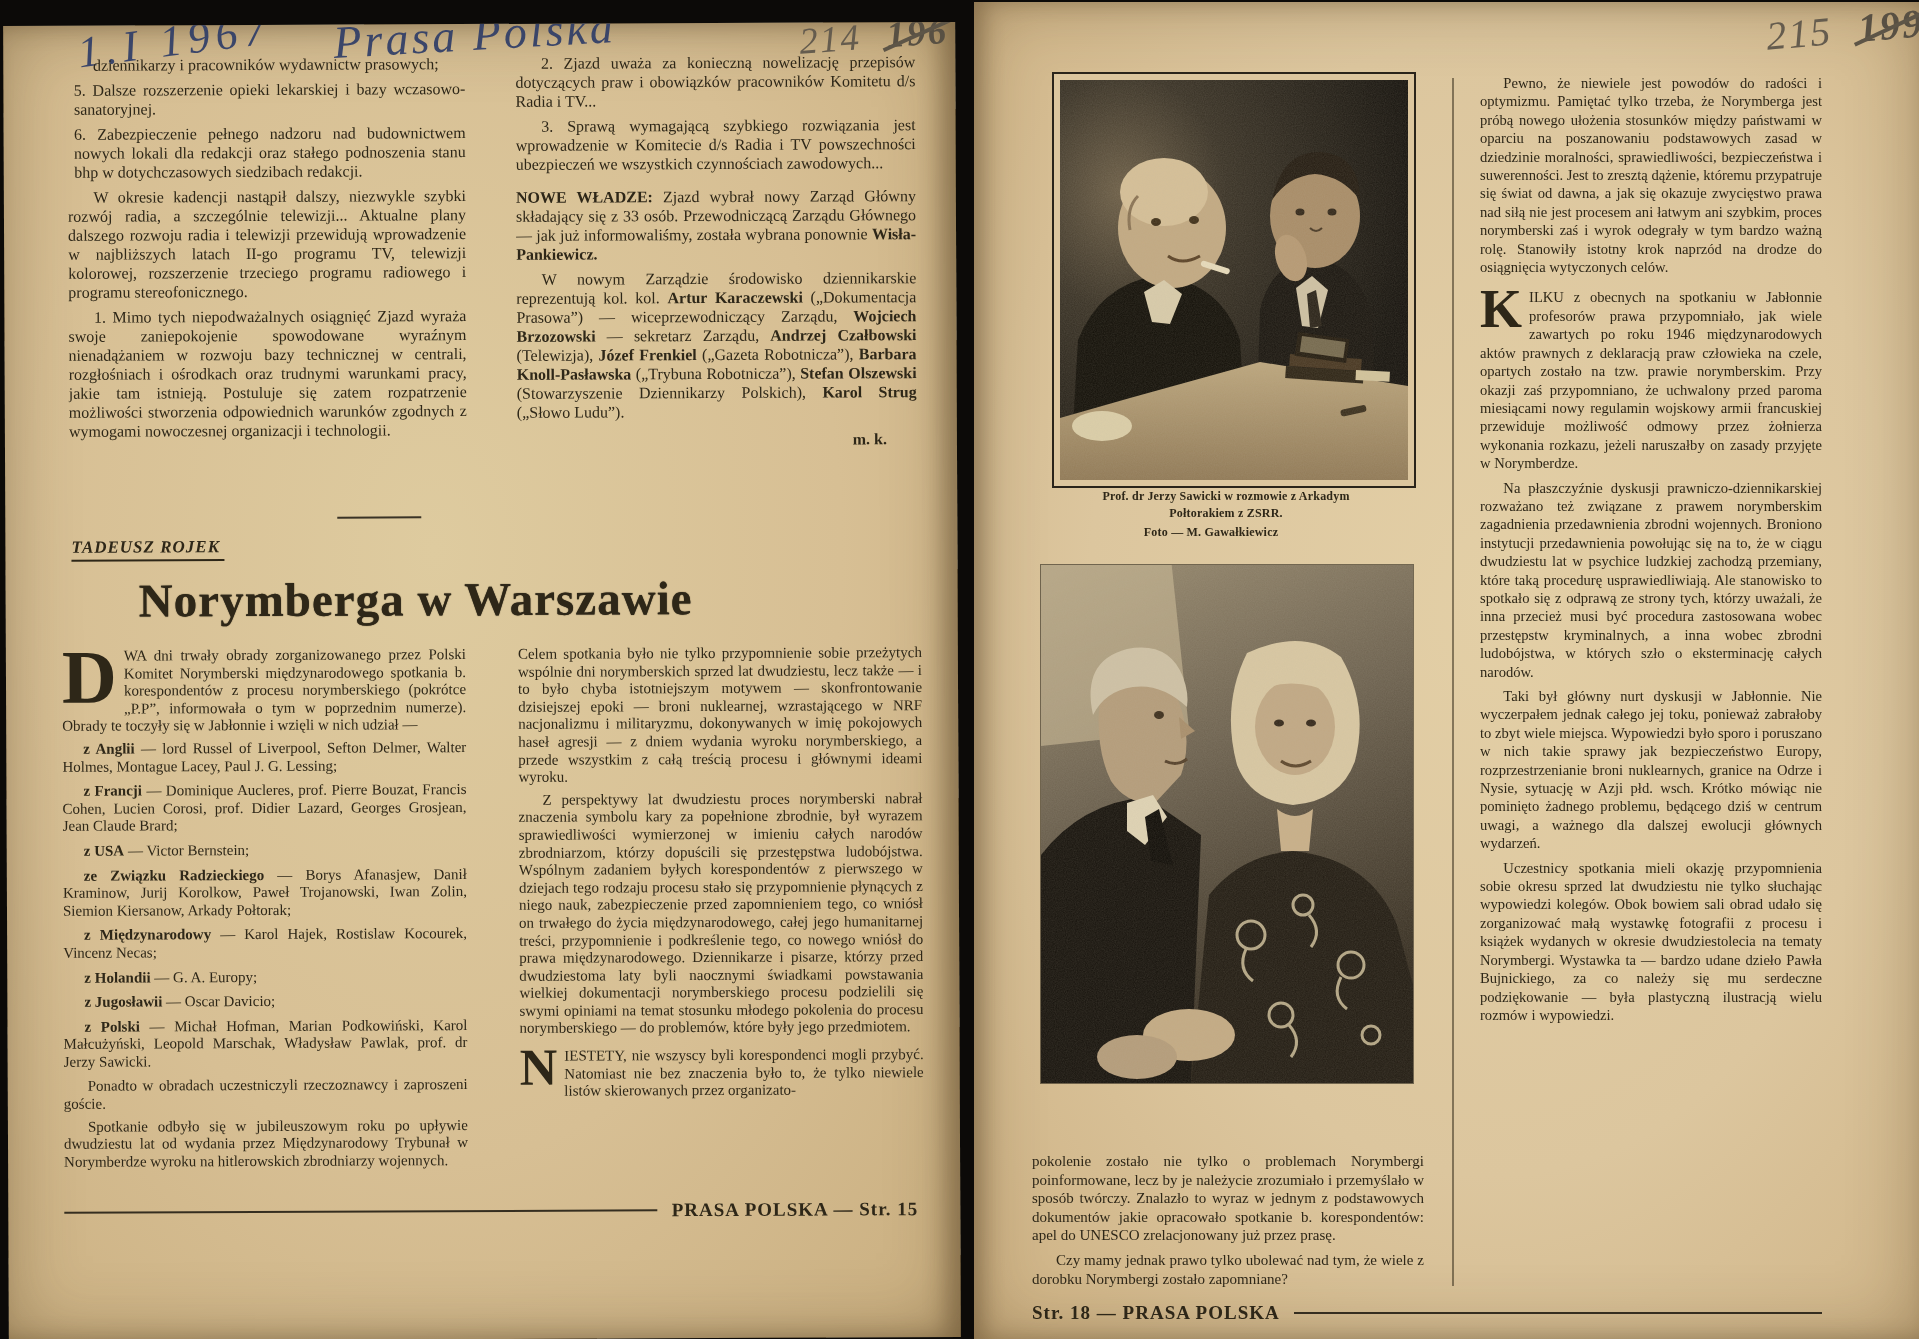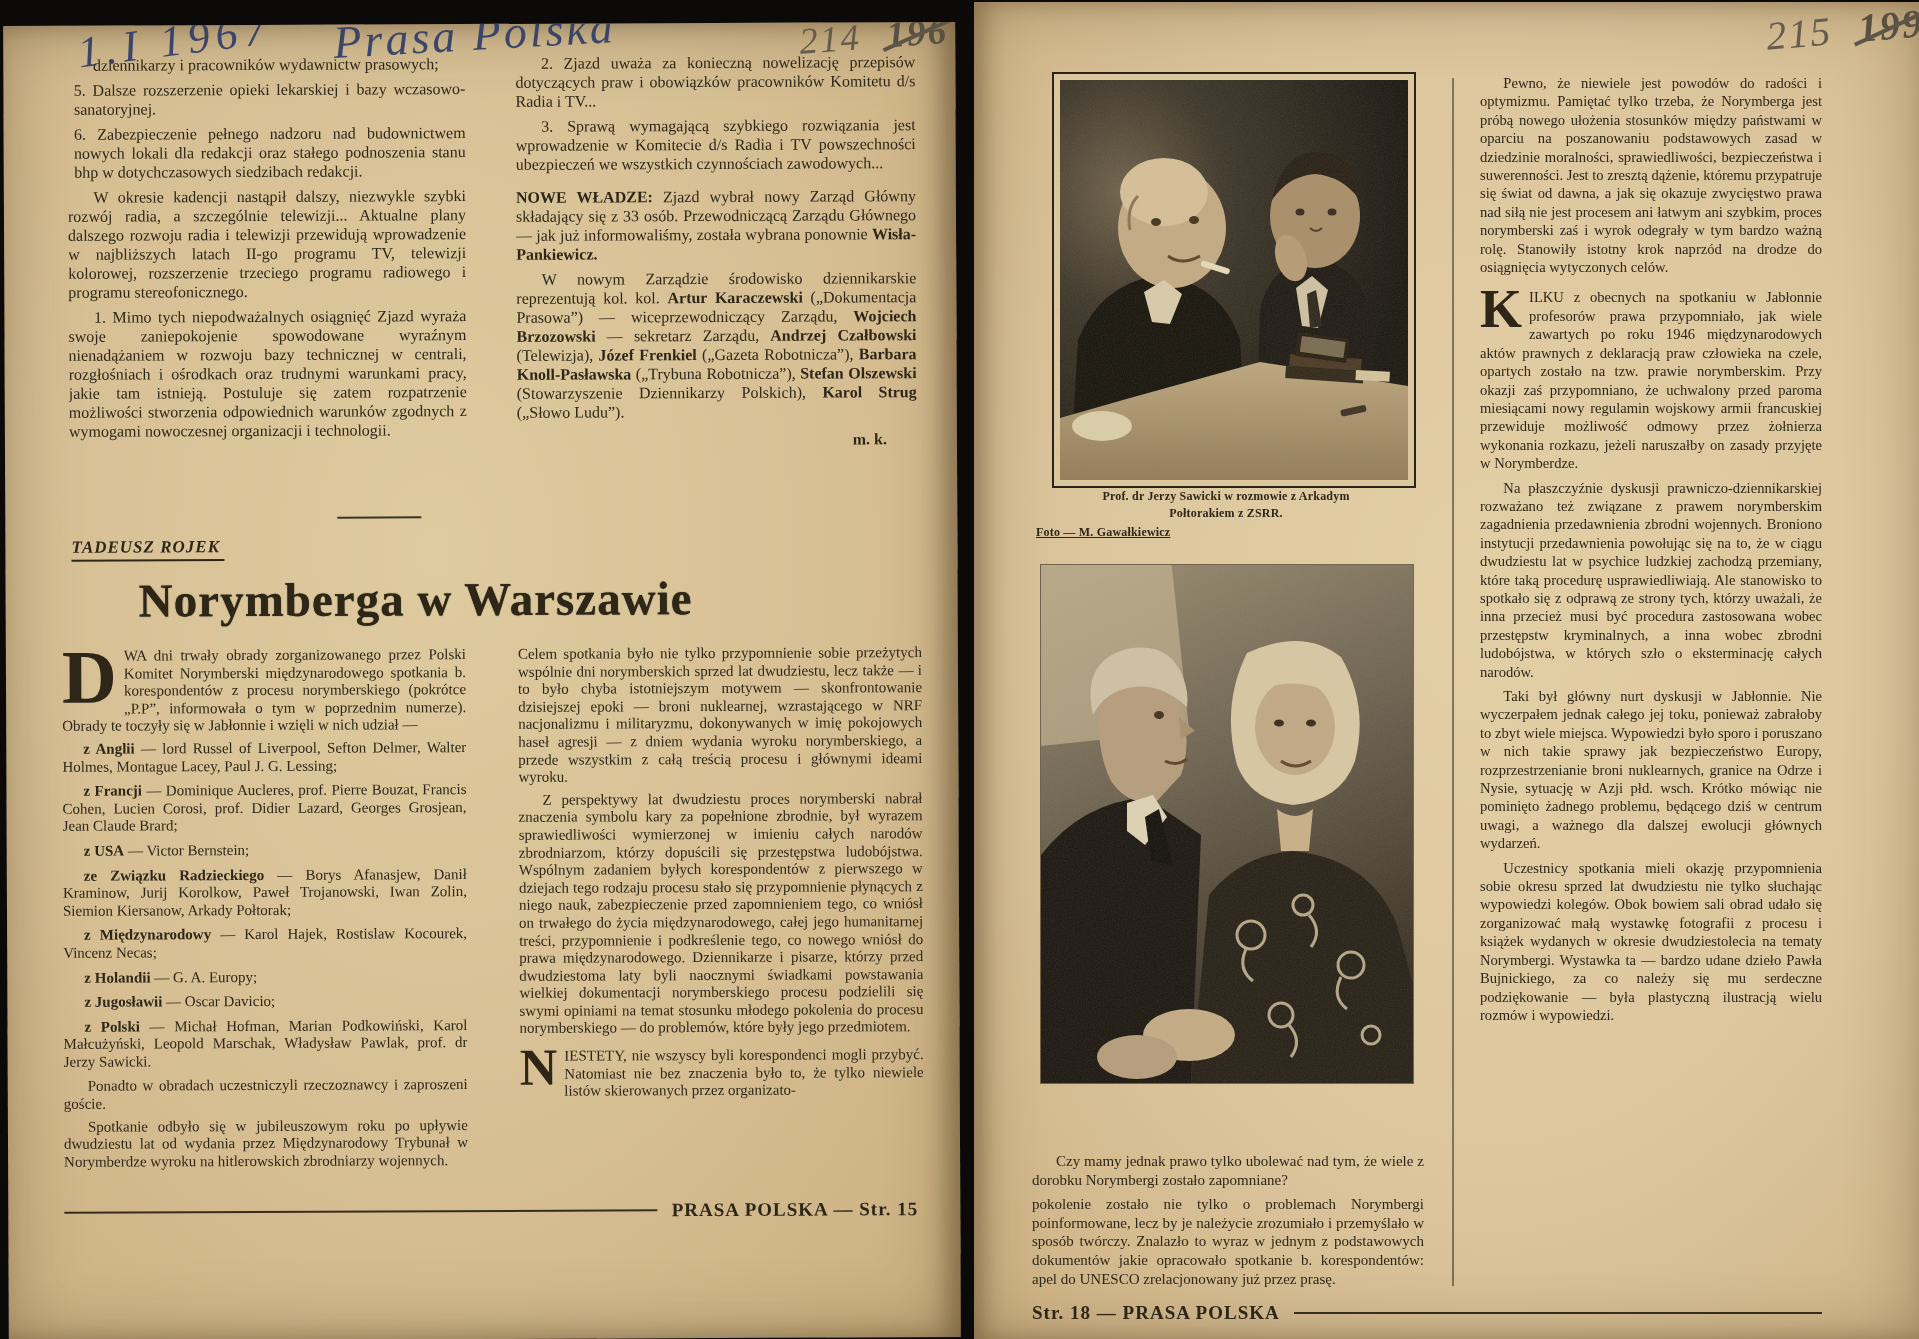--- a/index.html
+++ b/index.html
@@ -43,21 +43,21 @@
   .footer-row{display:flex;align-items:center;}
   .footer-row .rule{flex:1;border-top:2px solid #352e20;}
   .footer-text{font-weight:bold;font-size:19px;letter-spacing:1px;white-space:nowrap;}
   .footer-row.left-f .rule{margin-right:14px;}
   .footer-row.right-f .rule{margin-left:14px;}
   
   .photo-frame{border:2px solid #2a241a;padding:6px;background:#dcc69e;}
   .photo-frame svg, .photo-plain svg{display:block;}
   .photo-plain{border:1px solid rgba(42,36,26,.6);}
   .caption{font-weight:bold;font-size:12px;line-height:17px;text-align:center;letter-spacing:.2px;}
-  .caption .credit{display:block;text-align:left;padding-right:30px;margin-top:2px;text-decoration:underline;}
+  .caption .credit{display:block;text-align:center;padding-right:30px;margin-top:2px;}
   .vrule{border-left:2px solid rgba(55,45,28,.55);}
   .rp-col2 .body{font-size:14.6px;line-height:18.4px;margin-bottom:6px;}
   .rp-col1-text .body{font-size:15px;line-height:18.6px;}
 </style>
 </head>
 <body>
 
 <div class="abs" style="left:0;top:0;width:1919px;height:1339px;">
 
   <div class="page page-left">
@@ -239,22 +239,22 @@
           <ellipse cx="150" cy="468" rx="44" ry="26" fill="#bda draw" fill-opacity="0"></ellipse>
           <ellipse cx="148" cy="470" rx="46" ry="26" fill="#c4ab84"></ellipse>
           <ellipse cx="96" cy="492" rx="40" ry="22" fill="#b59d7b"></ellipse>
         </g>
         <rect width="372" height="518" filter="url(#grain2)" opacity=".5"></rect>
       </svg>
     </div>
 
 
     <div class="col rp-col1-text" style="left:58px;top:1150px;width:392px;height:150px;">
+      <p class="body">pokolenie zostało nie tylko o problemach Norymbergi poinformowane, lecz by je należycie zrozumiało i przemyślało w sposób twórczy. Znalazło to wyraz w jednym z podstawowych dokumentów jakie opracowało spotkanie b. korespondentów: apel do UNESCO zrelacjonowany już przez prasę.</p>
       <p class="body ind">Czy mamy jednak prawo tylko ubolewać nad tym, że wiele z dorobku Norymbergi zostało zapomniane?</p>
-      <p class="body">pokolenie zostało nie tylko o problemach Norymbergi poinformowane, lecz by je należycie zrozumiało i przemyślało w sposób twórczy. Znalazło to wyraz w jednym z podstawowych dokumentów jakie opracowało spotkanie b. korespondentów: apel do UNESCO zrelacjonowany już przez prasę.</p>
     </div>
 
     <div class="col rp-col2" style="left:506px;top:72px;width:342px;height:1216px;">
       <p class="body ind">Pewno, że niewiele jest powodów do radości i optymizmu. Pamiętać tylko trzeba, że Norymberga jest próbą nowego ułożenia stosunków między państwami w oparciu na poszanowaniu podstawowych zasad w dziedzinie moralności, sprawiedliwości, bezpieczeństwa i suwerenności. Jest to zresztą dążenie, któremu przypatruje się świat od dawna, a jak się okazuje zwycięstwo prawa nad siłą nie jest procesem ani łatwym ani szybkim, proces norymberski zaś i wyrok odegrały w tym bardzo ważną rolę. Stanowiły istotny krok naprzód na drodze do osiągnięcia wytyczonych celów.</p>
       <p class="body" style="margin-top:12px;"><span class="dcap dcap-k">K</span><span>ILKU z obecnych na spotkaniu w Jabłonnie profesorów prawa przypomniało, jak wiele zawartych po roku 1946 międzynarodowych aktów prawnych z deklaracją praw człowieka na czele, opartych zostało na tzw. prawie norymberskim. Przy okazji zaś przypomniano, że uchwalony przed paroma miesiącami nowy regulamin wojskowy armii francuskiej przewiduje możliwość odmowy przez żołnierza wykonania rozkazu, jeżeli naruszałby on zasady przyjęte w Norymberdze.</span></p>
       <p class="body ind">Na płaszczyźnie dyskusji prawniczo-dziennikarskiej rozważano też związane z prawem norymberskim zagadnienia przedawnienia zbrodni wojennych. Broniono instytucji przedawnienia powołując się na to, że w ciągu dwudziestu lat w psychice ludzkiej zachodzą przemiany, które taką procedurę usprawiedliwiają. Ale stanowisko to spotkało się z odprawą ze strony tych, którzy uważali, że inna przecież musi być procedura zastosowana wobec przestępstw kryminalnych, a inna wobec zbrodni ludobójstwa, w których szło o eksterminację całych narodów.</p>
       <p class="body ind">Taki był główny nurt dyskusji w Jabłonnie. Nie wyczerpałem jednak całego jej toku, ponieważ zabrałoby to zbyt wiele miejsca. Wypowiedzi było sporo i poruszano w nich takie sprawy jak bezpieczeństwo Europy, rozprzestrzenianie broni nuklearnych, granice na Odrze i Nysie, sytuację w Azji płd. wsch. Krótko mówiąc nie pominięto żadnego problemu, będącego dziś w centrum uwagi, a ważnego dla dalszej ewolucji głównych wydarzeń.</p>
       <p class="body ind">Uczestnicy spotkania mieli okazję przypomnienia sobie okresu sprzed lat dwudziestu nie tylko słuchając wypowiedzi kolegów. Obok bowiem sali obrad udało się zorganizować małą wystawkę fotografii z procesu i książek wydanych w okresie dwudziestolecia na tematy Norymbergi. Wystawka ta — bardzo udane dzieło Pawła Bujnickiego, za co należy się mu serdeczne podziękowanie — była plastyczną ilustracją wielu rozmów i wypowiedzi.</p>
     </div>
 

